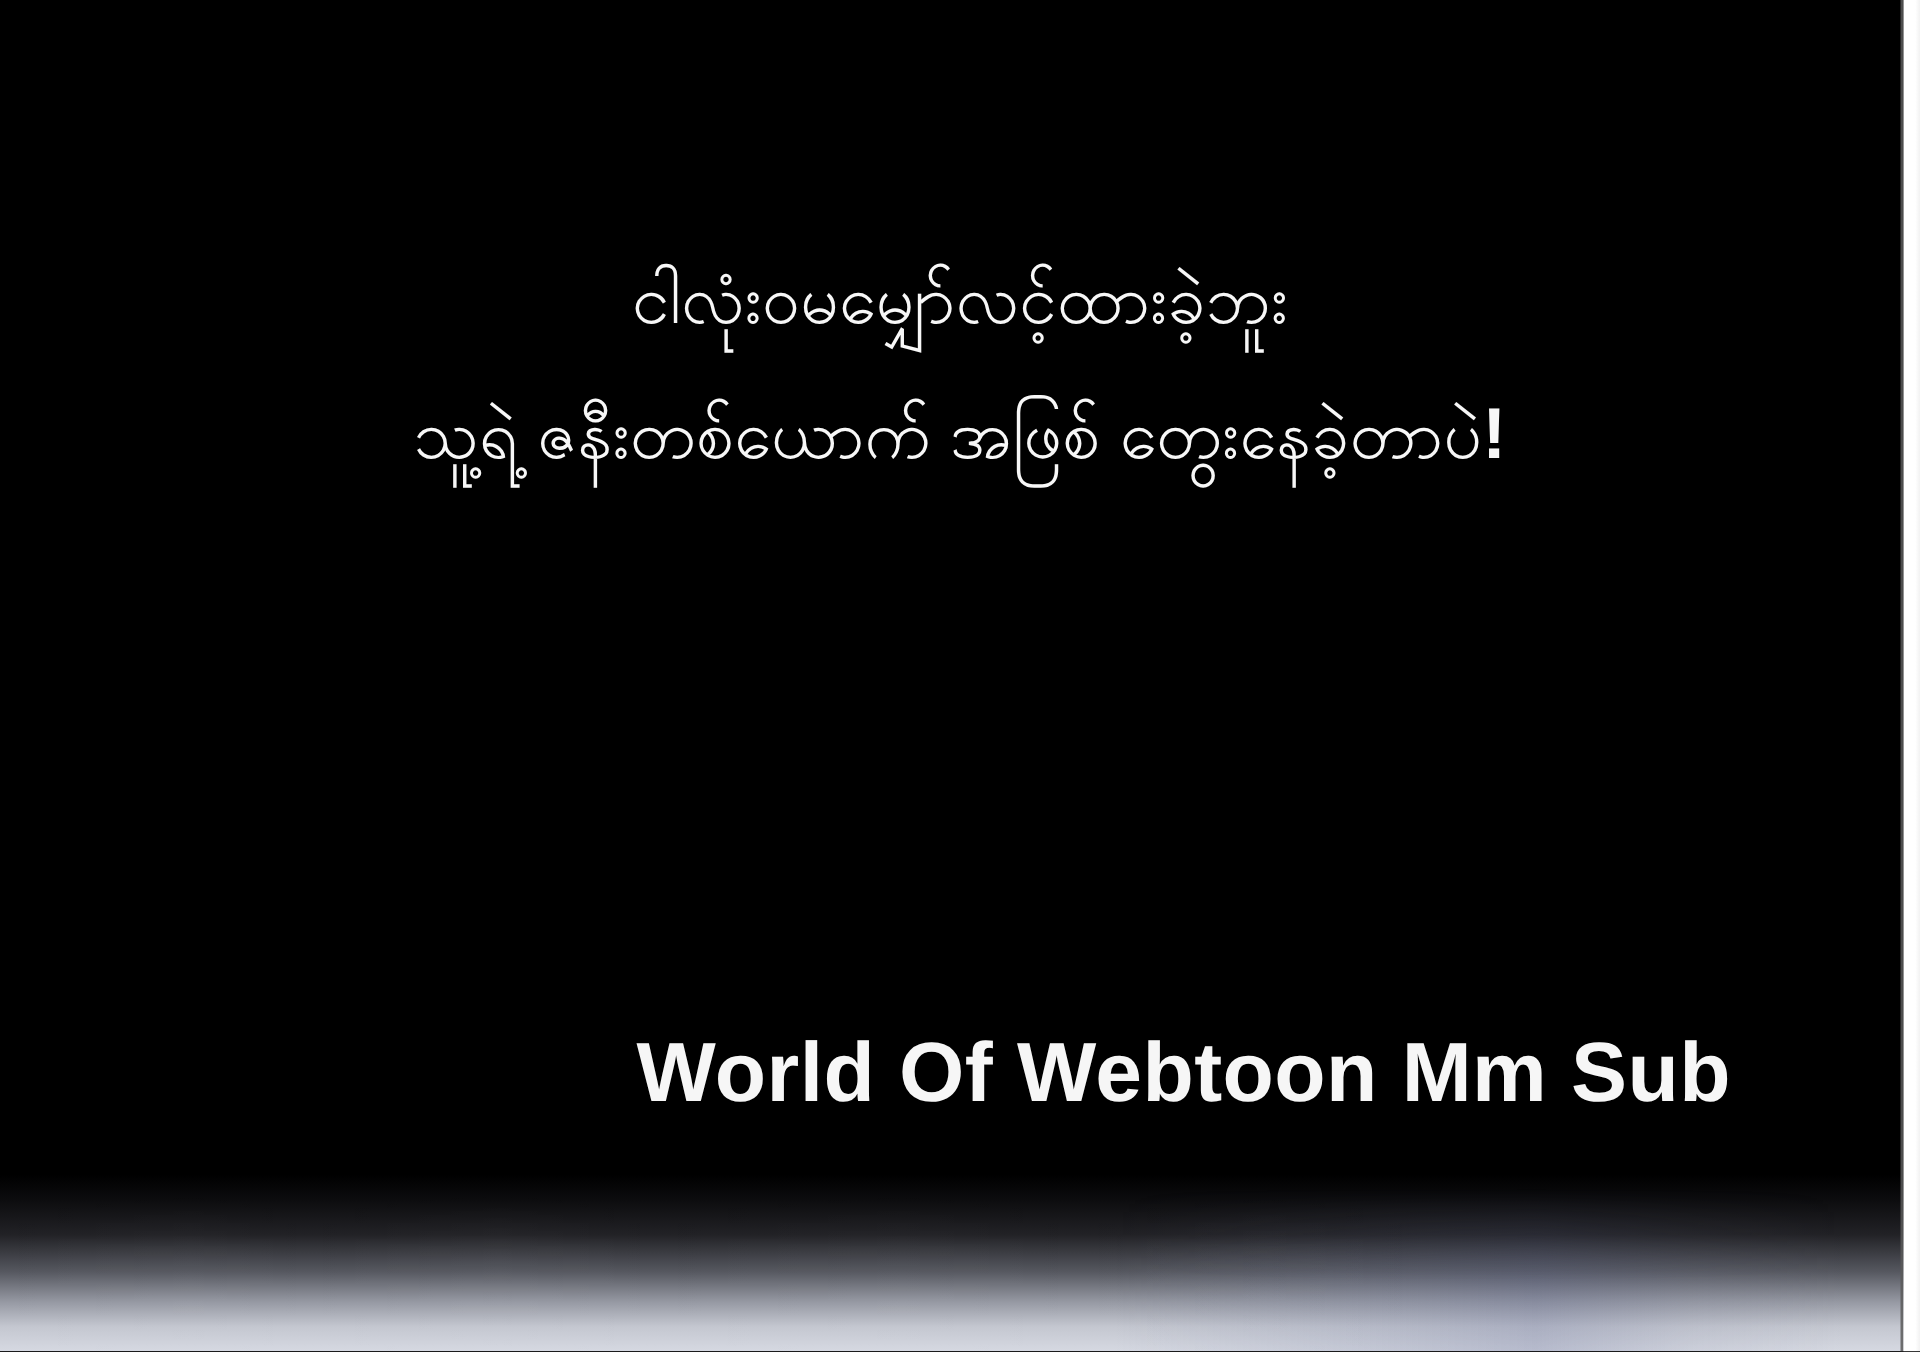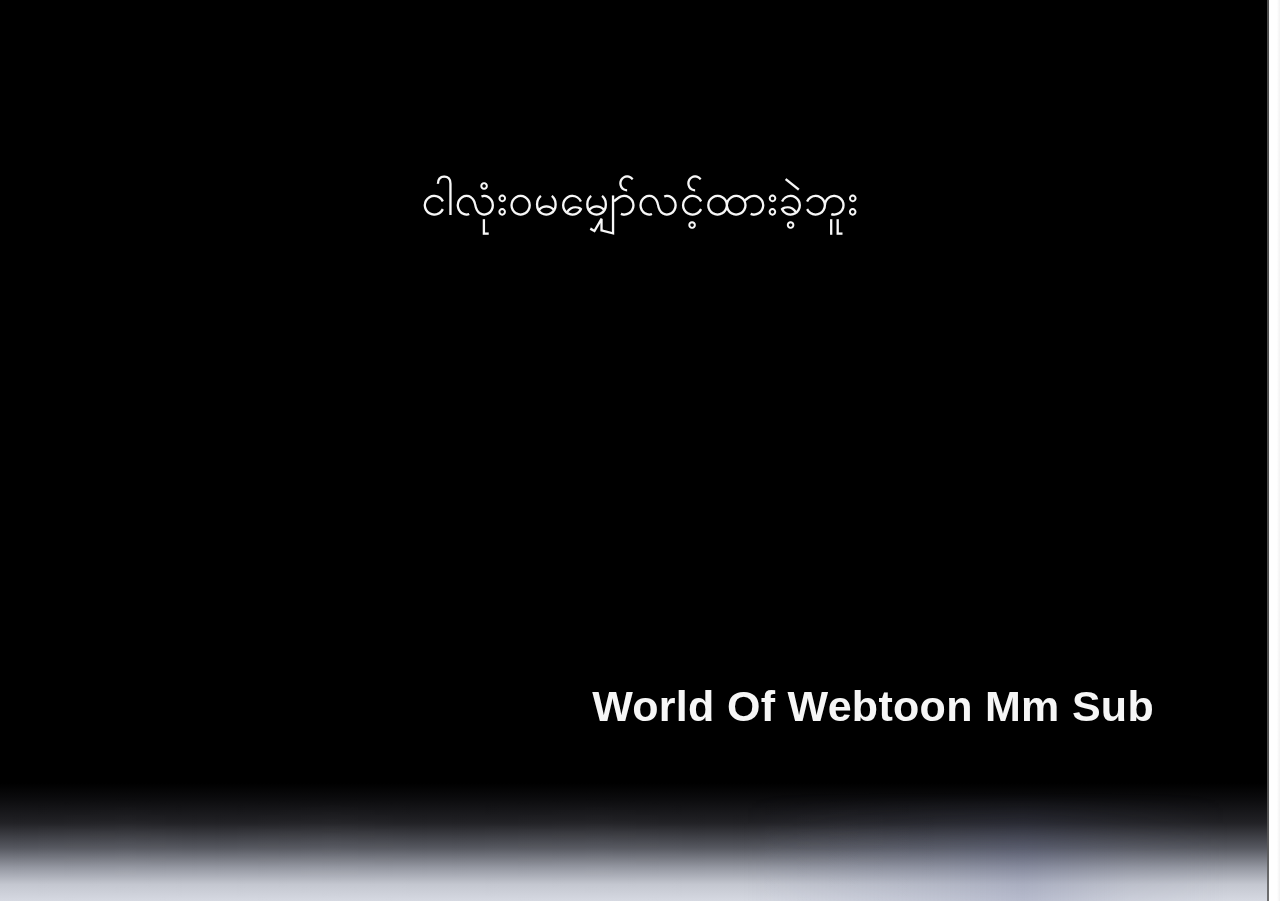--- a/index.html
+++ b/index.html
@@ -115,34 +115,35 @@
     font-weight: 700;
     font-size: 48px;
   }
 
   
   #credit {
     position: absolute;
     right: 126px;
     top: 682px;
     color: #f6f6f6;
-    font-size: 43px;
+    font-size: 56px;
     font-weight: 700;
     letter-spacing: 0.3px;
     white-space: nowrap;
     font-family: "Liberation Sans", "DejaVu Sans", sans-serif;
   }
 </style>
 </head>
 <body>
 
 <div id="frame">
 
   <div id="subtitle-block">
     <div class="subtitle-line">ငါလုံးဝမမျှော်လင့်ထားခဲ့ဘူး</div>
+    <div class="subtitle-line"><span>သူ့ရဲ့ ဇနီးတစ်ယောက် အဖြစ် တွေးနေခဲ့တာပဲ</span><span class="bang">!</span></div>
   </div>
 
   <div id="credit">World Of Webtoon Mm Sub</div>
 
   <div id="bottom-fade"></div>
   <div id="bottom-fade-tint"></div>
   <div id="bottom-fade-streaks"></div>
 
   <div id="right-edge-hairline"></div>
   <div id="right-edge-strip"></div>

